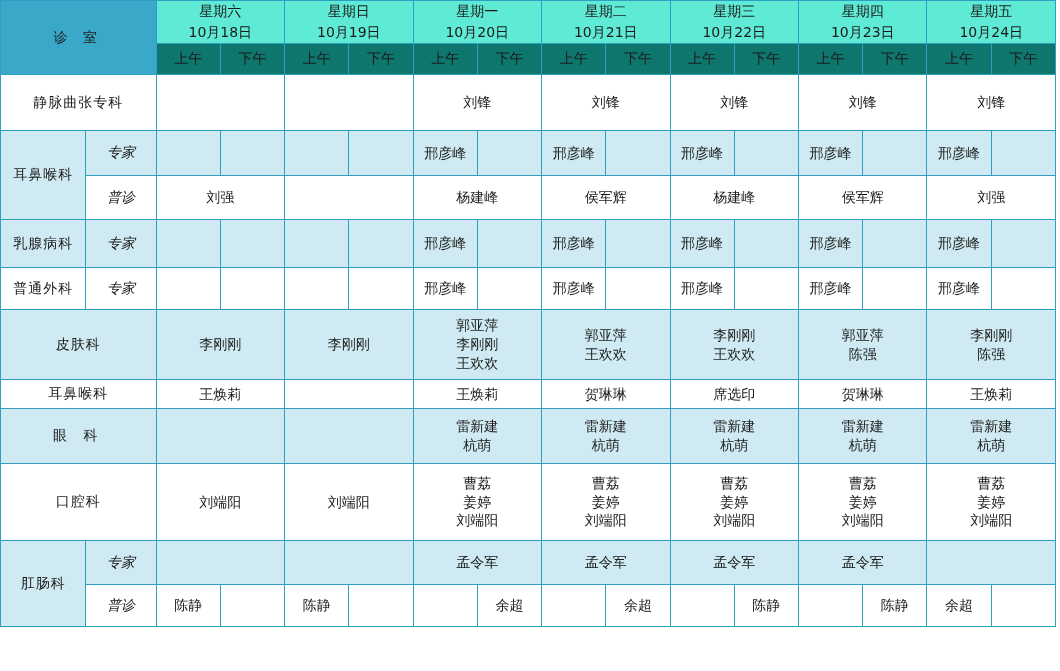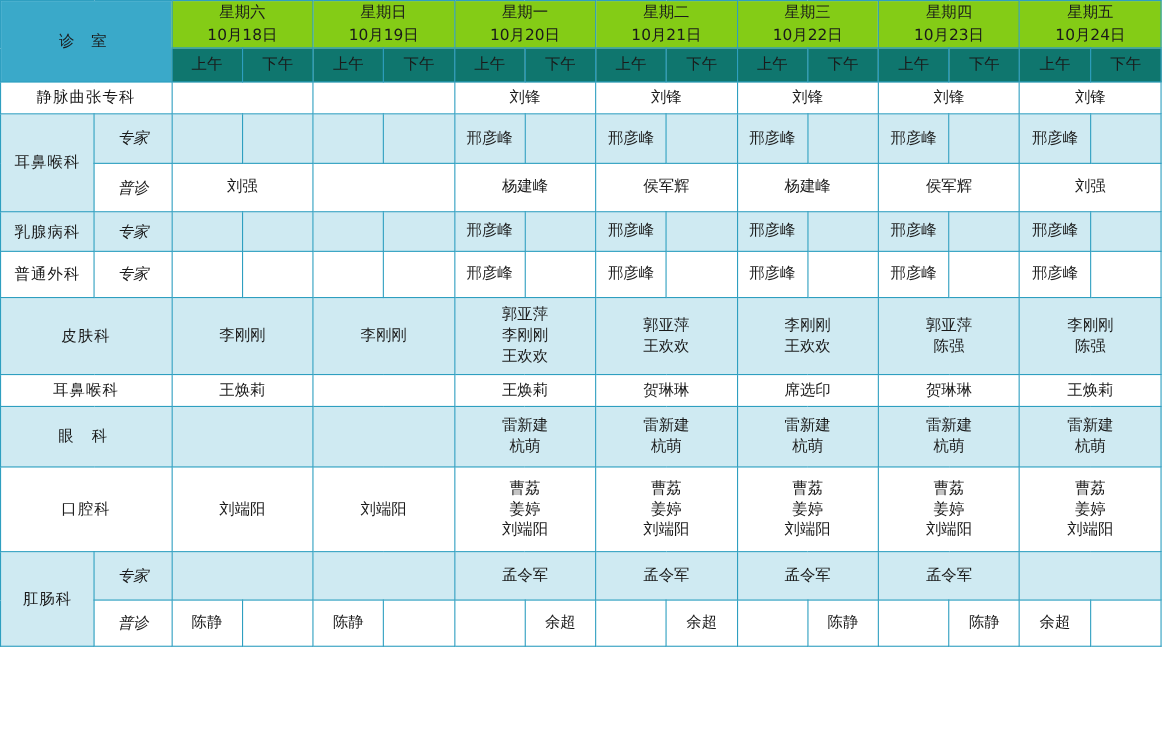--- a/index.html
+++ b/index.html
@@ -1,21 +1,21 @@
 <!DOCTYPE html>
 <html><head>
 <meta charset="utf-8">
 <style>
   html,body{margin:0;padding:0;background:#ffffff;}
   body{font-family:"DejaVu Sans","Liberation Sans",sans-serif;}
   #page{width:1060px;height:671px;position:relative;overflow:hidden;background:#fff;}
   table.sched{border-collapse:collapse;table-layout:fixed;width:1056px;margin:0;}
   table.sched td{border:1px solid #2e9fc0;font-size:14px;color:#1a1a1a;text-align:center;vertical-align:middle;padding:0;}
   .hdr-left{background:#3aa9c9;color:#ffffff;font-size:16px;letter-spacing:4px;font-family:Liberation Serif, serif;}
-  .hdr-day{background:#84cc16;color:#ffffff;font-size:14px;line-height:1.5;padding:4px 0;}
+  .hdr-day{background:#5eead4;color:#ffffff;font-size:14px;line-height:1.5;padding:4px 0;}
   .hdr-half{background:#0f766e;color:#1a1a1a;font-size:14px;height:30px;}
   .dept{font-size:15px;letter-spacing:1px;}
   .sub{font-size:14px;font-style:italic;}
   .rowA{background:#ffffff;}
   .rowB{background:#cfeaf2;}
   .multi{line-height:1.35;padding:3px 0;}
   .ltr{letter-spacing:6px;}
 </style>
 </head>
 <body>
@@ -86,21 +86,21 @@
         <td class="hdr-half">上午</td>
         <td class="hdr-half">下午</td>
         <td class="hdr-half">上午</td>
         <td class="hdr-half">下午</td>
         <td class="hdr-half">上午</td>
         <td class="hdr-half">下午</td>
         <td class="hdr-half">上午</td>
         <td class="hdr-half">下午</td>
       </tr>
 
-      <tr class="rowA" style="height:29px">
+      <tr class="rowA" style="height:56px">
         <td class="dept" colspan="2">静脉曲张专科</td>
         <td colspan="2" class="multi">
             <div></div>
           </td>
         <td colspan="2" class="multi">
             <div></div>
           </td>
         <td colspan="2" class="multi">
             <div>刘锋</div>
           </td>
@@ -169,21 +169,21 @@
             <div>杨建峰</div>
           </td>
         <td colspan="2" class="multi">
             <div>侯军辉</div>
           </td>
         <td colspan="2" class="multi">
             <div>刘强</div>
           </td>
       </tr>
 
-      <tr class="rowB" style="height:36px">
+      <tr class="rowB" style="height:48px">
         <td class="dept">乳腺病科</td>
         <td class="sub">专家</td>
         <td class="multi">
             <div></div>
           </td>
         <td class="multi"></td>
         <td class="multi">
             <div></div>
           </td>
         <td class="multi"></td>

